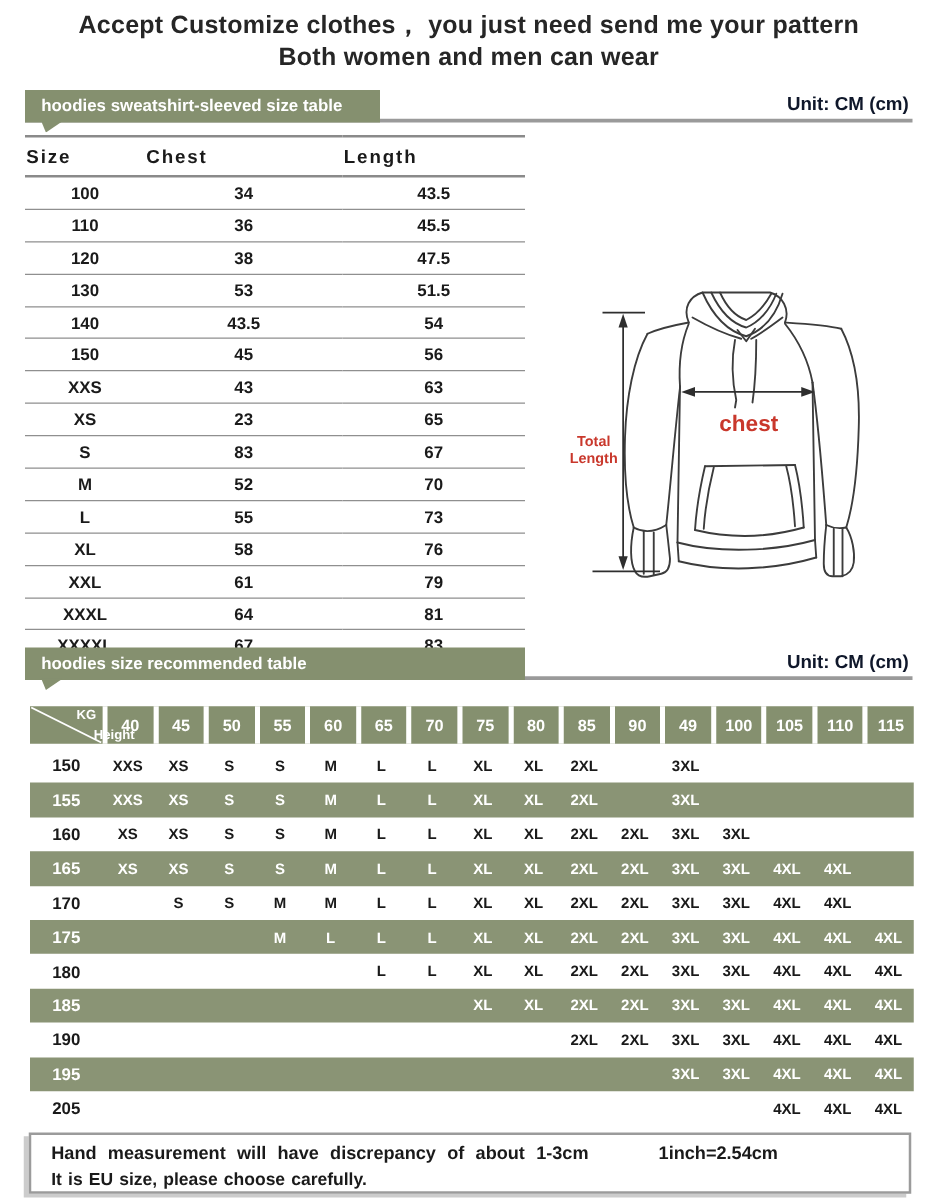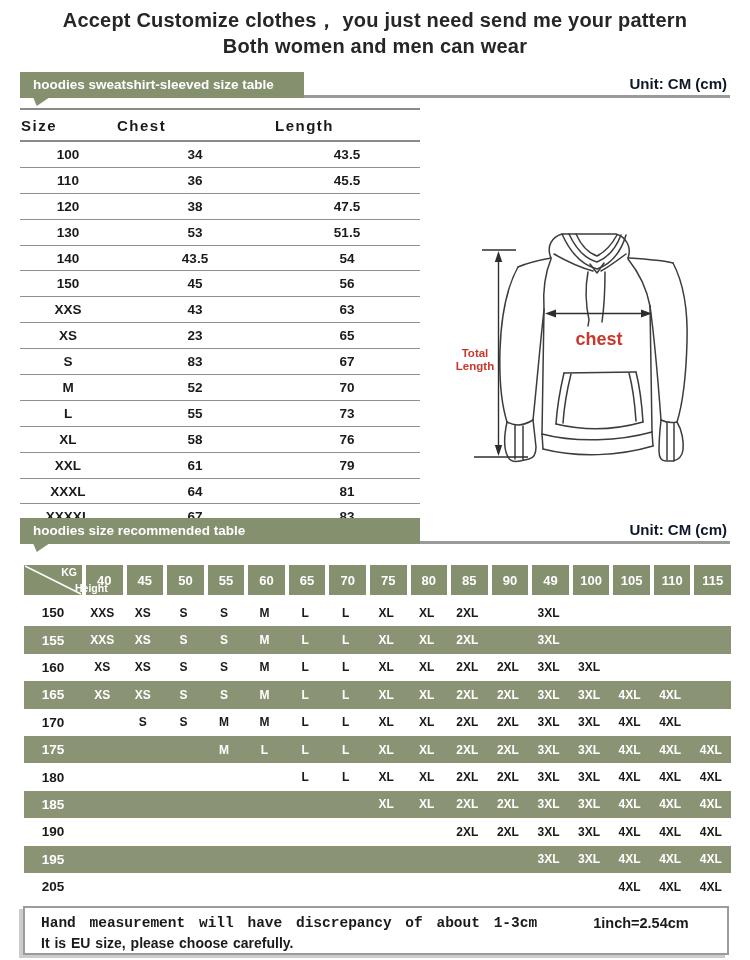--- a/index.html
+++ b/index.html
@@ -50,21 +50,21 @@
   .mrow{display:grid;grid-template-columns:58px repeat(16,1fr);height:27.4px;align-items:center;}
   .mrow.alt{background:#8A9475;color:#fff;}
   .mrow .hlabel{text-align:center;font-size:13.5px;font-weight:bold;}
   .mrow .cell{text-align:center;font-size:12px;font-weight:bold;}
 
   
   .note{position:absolute;left:23px;top:906px;width:706px;height:49px;box-sizing:border-box;
         background:#fff;border:2px solid #9b9b9b;box-shadow:-4px 3px 0 #cccccc;
         padding:5px 12px 0 16px;}
   .note .l1{display:flex;font-size:14.5px;font-weight:bold;line-height:21px;}
-  .note .l1 .a{word-spacing:5px;font-family:Liberation Mono, monospace;}
+  .note .l1 .a{word-spacing:5px;}
   .note .l1 .b{margin-left:56px;}
   .note .l2{font-size:14px;font-weight:bold;line-height:19px;word-spacing:1px;}
 </style>
 </head>
 <body>
 
 <div class="page">
 
   <div class="headline">
     <div>Accept Customize clothes，  you just need send me your pattern</div>

